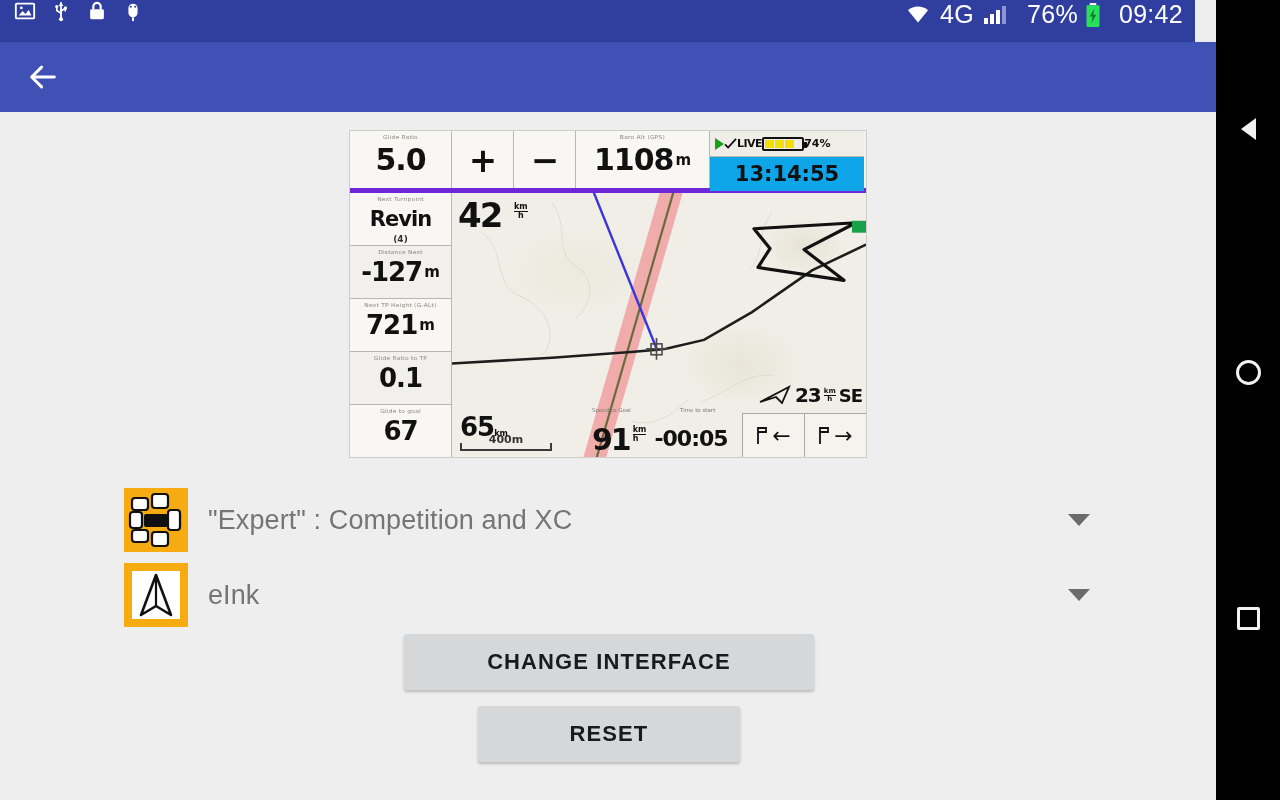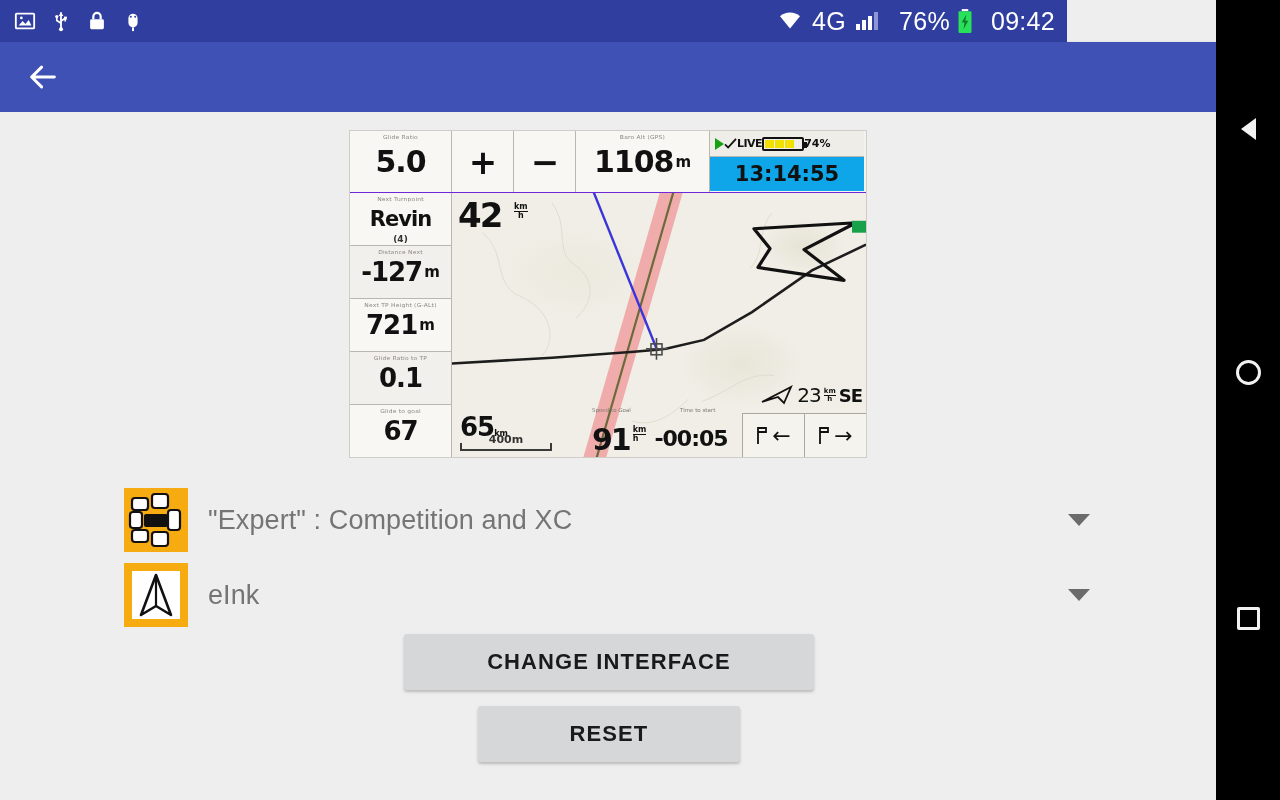--- a/index.html
+++ b/index.html
@@ -11,23 +11,23 @@
   #root { position:relative; width:1280px; height:800px; }
 
   
   #phone {
     position:absolute; left:0; top:0; width:1216px; height:800px;
     background:#eeeeee;
   }
 
   
   #statusbar {
-    position:absolute; left:0; top:0; width:1067px; height:42px;
+    position:absolute; left:0; top:0; width:1195px; height:42px;
     background:#303f9f; color:#fff;
-    display:flex; align-items:center;
+    display:flex; align-items:flex-start;
   }
   .sb-left { display:flex; align-items:center; gap:14px; padding-left:14px; }
   .sb-right {
     margin-left:auto; display:flex; align-items:center; gap:7px;
     padding-right:12px; font-size:25px; letter-spacing:.3px;
   }
   .sb-icon { width:22px; height:22px; display:block; }
 
   
   #appbar {
@@ -52,21 +52,21 @@
   #device-preview {
     position:absolute; left:349px; top:18px;
     width:518px; height:328px;
     background:#f4f2ee;
     border:1px solid #cfcdc8;
     display:flex; flex-direction:column;
     font-family:"DejaVu Sans", sans-serif;
     overflow:hidden;
   }
   
-  .dev-top { display:flex; height:62px; border-bottom:1px solid #6d28d9; }
+  .dev-top { display:flex; height:62px; border-bottom:5px solid #6d28d9; }
   .dev-cell {
     border-right:1px solid #b9b7b2;
     position:relative; background:#f8f7f4;
     display:flex; align-items:center; justify-content:center;
   }
   .dev-lbl {
     position:absolute; top:2px; left:0; right:0; text-align:center;
     font-size:6px; color:#8b8880; letter-spacing:.2px;
     white-space:nowrap; overflow:hidden; transform:scaleY(.9);
   }
@@ -153,21 +153,21 @@
   .map-gs .n { font-size:30px; font-weight:bold; color:#111; letter-spacing:-2px; line-height:.9;}
   .map-gs .u { font-size:8px; font-weight:bold; color:#111; line-height:1.05; margin-bottom:3px;}
   .map-gs .t { font-size:22px; font-weight:bold; color:#111; letter-spacing:-1px; margin-left:5px;}
   .map-minilbl {
     position:absolute; font-size:5.5px; color:#7d7a72; white-space:nowrap;
   }
   .map-wind {
     position:absolute; right:4px; bottom:50px;
     display:flex; align-items:center; gap:3px;
   }
-  .map-wind .n { font-size:20px; font-weight:normal; color:#111; letter-spacing:-1px;}
+  .map-wind .n { font-size:20px; font-weight:bold; color:#111; letter-spacing:-1px;}
   .map-wind .d { font-size:18px; font-weight:bold; color:#111; letter-spacing:-1px;}
   .wind-u { font-size:7px; font-weight:bold; color:#111; line-height:1; text-align:center;}
   .map-btns {
     position:absolute; right:0; bottom:0; display:flex; height:44px;
   }
   .map-btn {
     width:62px; border-left:1px solid #a9a7a2; border-top:1px solid #a9a7a2;
     background:rgba(248,247,244,.55);
     display:flex; align-items:center; justify-content:center; gap:4px;
     font-size:22px; color:#111;

